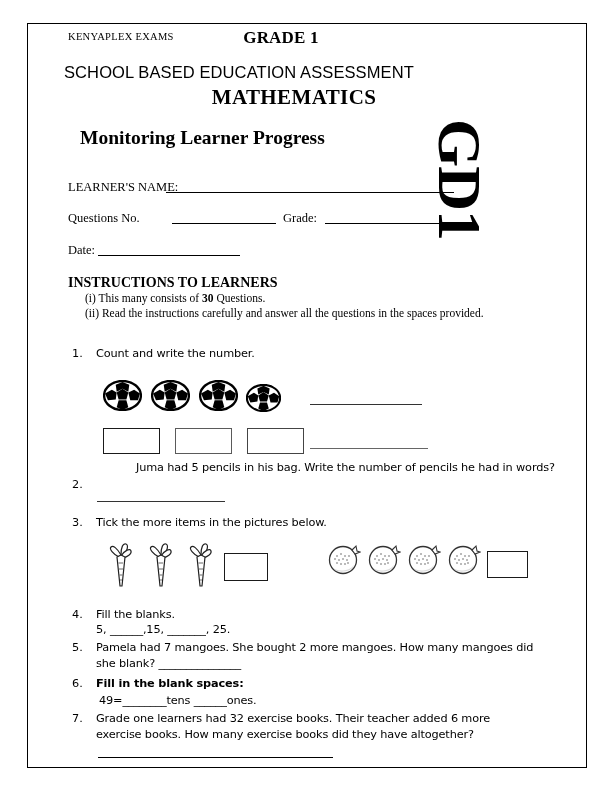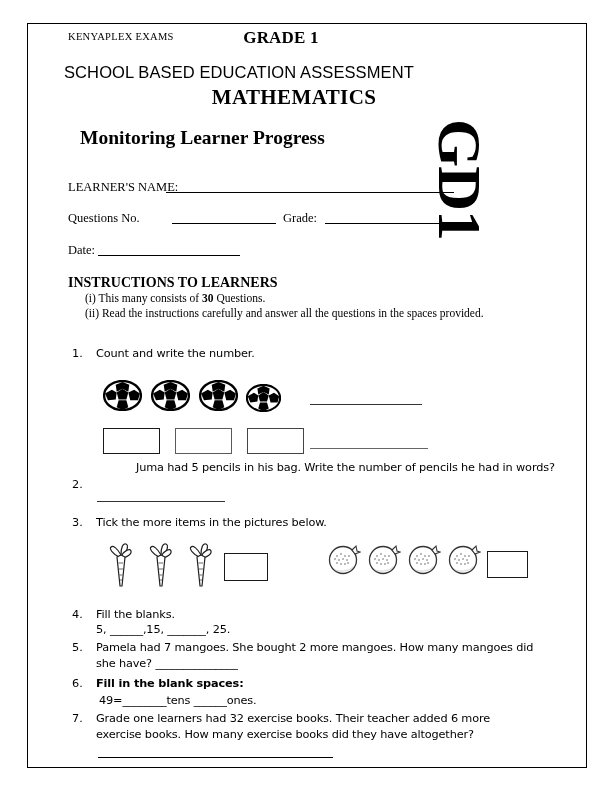--- a/index.html
+++ b/index.html
@@ -376,21 +376,21 @@
   </svg>
 </div>
 <div class="box q3-box2"></div>
 
 <div class="qnum q4-num">4.</div>
 <div class="abs q q4-text">Fill the blanks.</div>
 <div class="abs q q4-seq">5, ______,15, _______, 25.</div>
 
 <div class="qnum q5-num">5.</div>
 <div class="abs q q5-l1">Pamela had 7 mangoes. She bought 2 more mangoes. How many mangoes did</div>
-<div class="abs q q5-l2">she have? _______________</div>
+<div class="abs q q5-l2">she blank? _______________</div>
 
 <div class="qnum q6-num">6.</div>
 <div class="abs q qbold q6-text">Fill in the blank spaces:</div>
 <div class="abs q q6-sub">49=________tens ______ones.</div>
 
 <div class="qnum q7-num">7.</div>
 <div class="abs q q7-l1">Grade one learners had 32 exercise books. Their teacher added 6 more</div>
 <div class="abs q q7-l2">exercise books. How many exercise books did they have altogether?</div>
 <div class="answer-rule q7-rule"></div>
 

